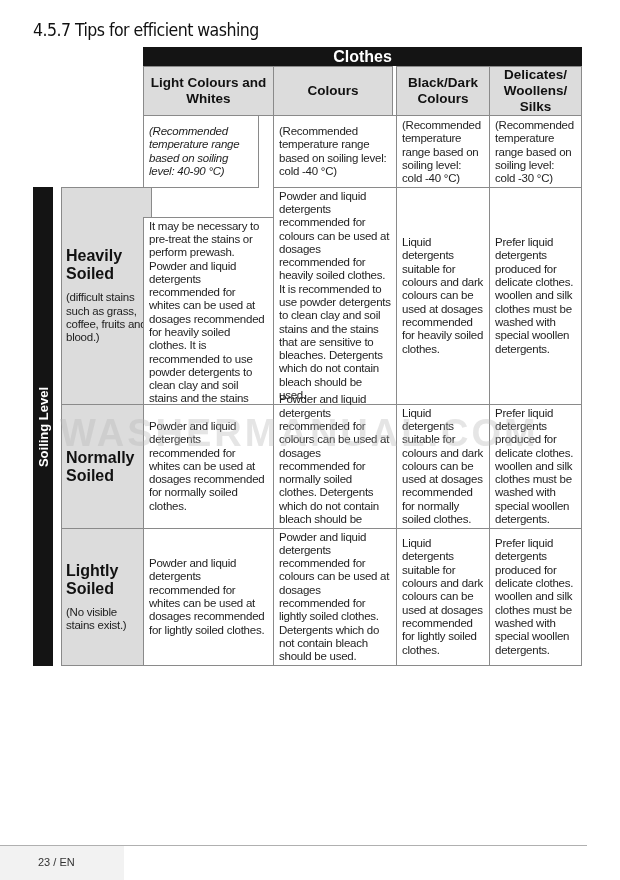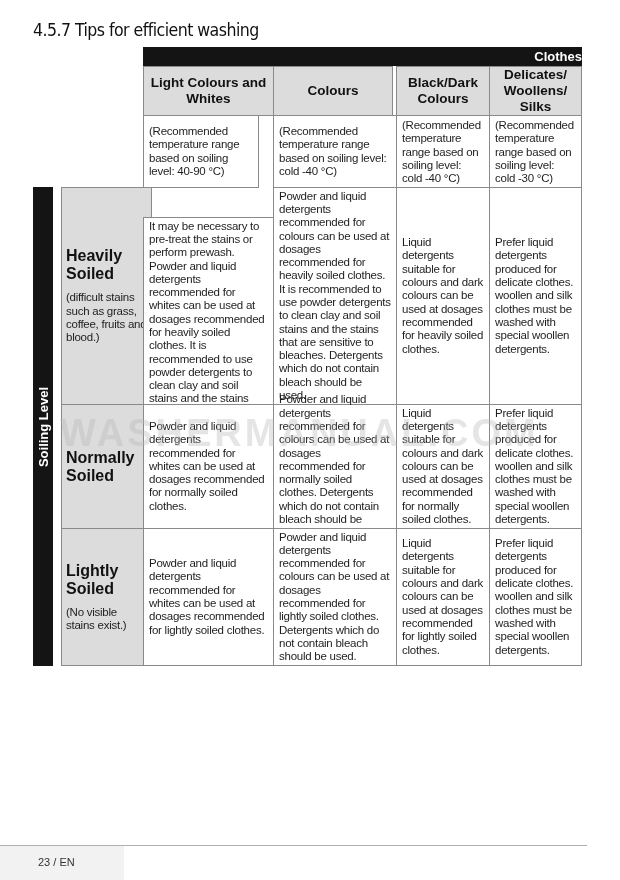--- a/index.html
+++ b/index.html
@@ -2,21 +2,21 @@
 <html><head>
 <meta charset="utf-8">
 <style>
   html, body { margin:0; padding:0; }
   body { width:620px; height:880px; background:#ffffff; position:relative; overflow:hidden;
          font-family:"DejaVu Sans", sans-serif; color:#1a1a1a; }
   .title { position:absolute; left:33px; top:20px; font-size:17px; font-weight:normal;
            letter-spacing:-0.6px; color:#111; transform:scaleX(0.93); transform-origin:left; }
   .abs { position:absolute; box-sizing:border-box; }
   .clothes-bar { left:143px; top:47px; width:439px; height:19px; background:#141414; color:#fff;
-                 font-weight:bold; font-size:13px; text-align:right; line-height:19px;
+                 font-weight:bold; font-size:16px; text-align:center; line-height:19px;
                  font-family:"Liberation Sans", sans-serif; }
   .hcell { background:#dcdcdc; border:1px solid #8a8a8a; display:flex; align-items:center;
            justify-content:center; text-align:center; font-weight:bold; font-size:13.5px;
            line-height:16px; font-family:"Liberation Sans", sans-serif; color:#111; padding:2px; }
   .tcell { background:#fff; border:1px solid #8a8a8a; font-size:11.5px; line-height:13.3px;
            padding:6px 5px; font-family:"Liberation Sans", sans-serif; color:#1e1e1e;
            letter-spacing:-0.25px; }
   .tcell.center { display:flex; align-items:center; }
   .side-bar { left:33px; top:187px; width:20px; height:479px; background:#141414; }
   .side-label { position:absolute; left:50%; top:50%; transform:translate(-50%,-50%) rotate(-90deg);
@@ -41,21 +41,21 @@
 
 <div class="title">4.5.7 Tips for efficient washing</div>
 
 <div class="abs clothes-bar">Clothes</div>
 
 <div class="abs hcell" style="left:143px;top:66px;width:131px;height:50px;">Light Colours and Whites</div>
 <div class="abs hcell" style="left:273px;top:66px;width:120px;height:50px;">Colours</div>
 <div class="abs hcell" style="left:396px;top:66px;width:94px;height:50px;">Black/Dark Colours</div>
 <div class="abs hcell" style="left:489px;top:66px;width:93px;height:50px;padding:0 6px;">Delicates/ Woollens/ Silks</div>
 
-<div class="abs tcell" style="left:143px;top:115px;width:116px;height:73px;padding-top:9px;">(Recommended temperature range based on soiling level: 40-90 °C)</div>
+<div class="abs tcell" style="left:143px;top:115px;width:116px;height:73px;padding-top:9px;font-style:italic;">(Recommended temperature range based on soiling level: 40-90 °C)</div>
 <div class="abs tcell" style="left:273px;top:115px;width:124px;height:73px;padding-top:9px;">(Recommended temperature range based on soiling level: cold -40 °C)</div>
 <div class="abs tcell" style="left:396px;top:115px;width:94px;height:73px;padding-top:3px;">(Recommended temperature range based on soiling level: cold -40 °C)</div>
 <div class="abs tcell" style="left:489px;top:115px;width:93px;height:73px;padding-top:3px;">(Recommended temperature range based on soiling level: cold -30 °C)</div>
 
 <div class="abs side-bar">
   <span class="side-label">Soiling Level</span>
 </div>
 
 <div class="abs level-cell" style="left:53px;top:187px;width:91px;height:218px;">
   <div class="level-name">Heavily Soiled</div>

